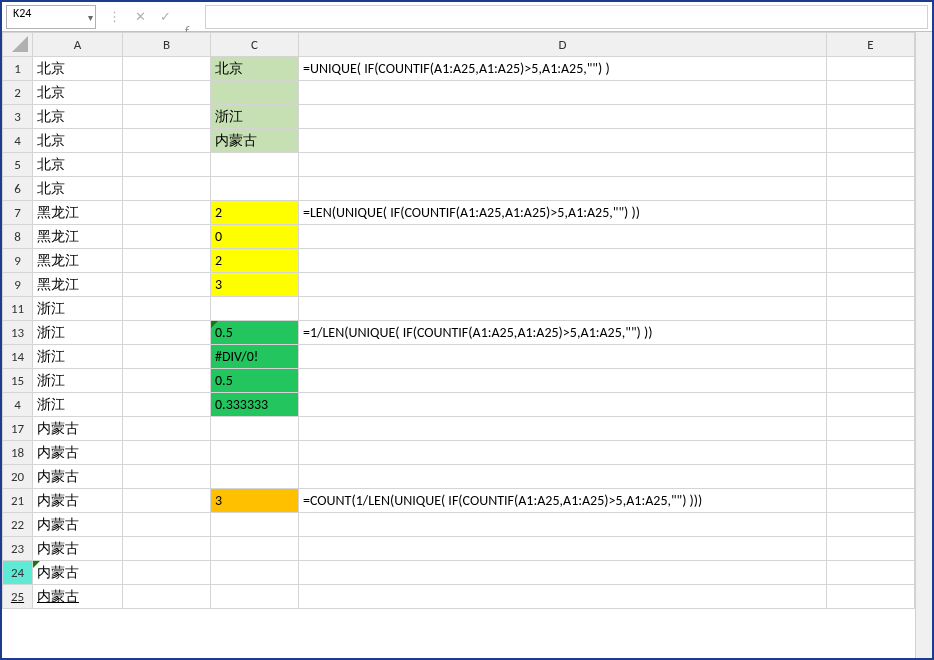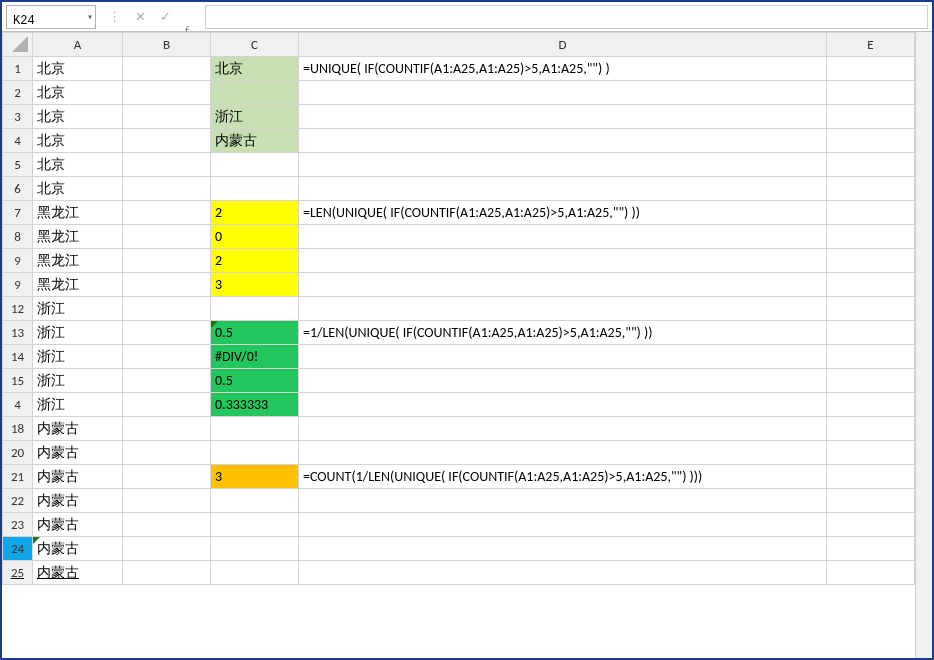--- a/index.html
+++ b/index.html
@@ -27,26 +27,25 @@
       border-bottom: 1px solid #c0c0c0;
       background: #fff;
       padding: 2px 4px;
     }
     .name-box {
       width: 90px;
       height: 24px;
       border: 1px solid #b0b0b0;
       background: #fff;
       display: flex;
-      align-items: flex-end;
+      align-items: flex-start;
       padding: 0 6px;
       font-size: 12px;
       position: relative;
       margin-right: 4px;
-      font-family: Liberation Mono, monospace;
     }
     .name-box-dropdown {
       position: absolute;
       right: 2px;
       top: 50%;
       transform: translateY(-50%);
       color: #666;
       font-size: 10px;
     }
     .formula-icons {
@@ -135,21 +134,21 @@
       content: '';
       position: absolute;
       left: 0;
       top: 0;
       width: 0;
       height: 0;
       border-top: 7px solid #107c10;
       border-right: 7px solid transparent;
     }
     .row-header.active {
-      background: #0ea5e9;
+      background: #5eead4;
     }
     .scrollbar-v {
       width: 17px;
       background: #f0f0f0;
       border-left: 1px solid #d0d0d0;
     }
   </style>
 </head>
 <body>
 
@@ -260,21 +259,21 @@
             </tr>
             <tr>
               <th class="row-header">9</th>
               <td class="align-center">黑龙江</td>
               <td></td>
               <td class="bg-yellow align-right">3</td>
               <td></td>
               <td></td>
             </tr>
             <tr>
-              <th class="row-header">12</th>
+              <th class="row-header">11</th>
               <td class="align-center">浙江</td>
               <td></td>
               <td class=""></td>
               <td></td>
               <td></td>
             </tr>
             <tr>
               <th class="row-header">13</th>
               <td class="align-center">浙江</td>
               <td></td>
@@ -296,20 +295,28 @@
               <td></td>
               <td class="bg-peach align-right">0.5</td>
               <td></td>
               <td></td>
             </tr>
             <tr>
               <th class="row-header">4</th>
               <td class="align-center">浙江</td>
               <td></td>
               <td class="bg-peach align-right">0.333333</td>
+              <td></td>
+              <td></td>
+            </tr>
+            <tr>
+              <th class="row-header">17</th>
+              <td class="align-center">内蒙古</td>
+              <td></td>
+              <td class=""></td>
               <td></td>
               <td></td>
             </tr>
             <tr>
               <th class="row-header">18</th>
               <td class="align-center">内蒙古</td>
               <td></td>
               <td class=""></td>
               <td></td>
               <td></td>

